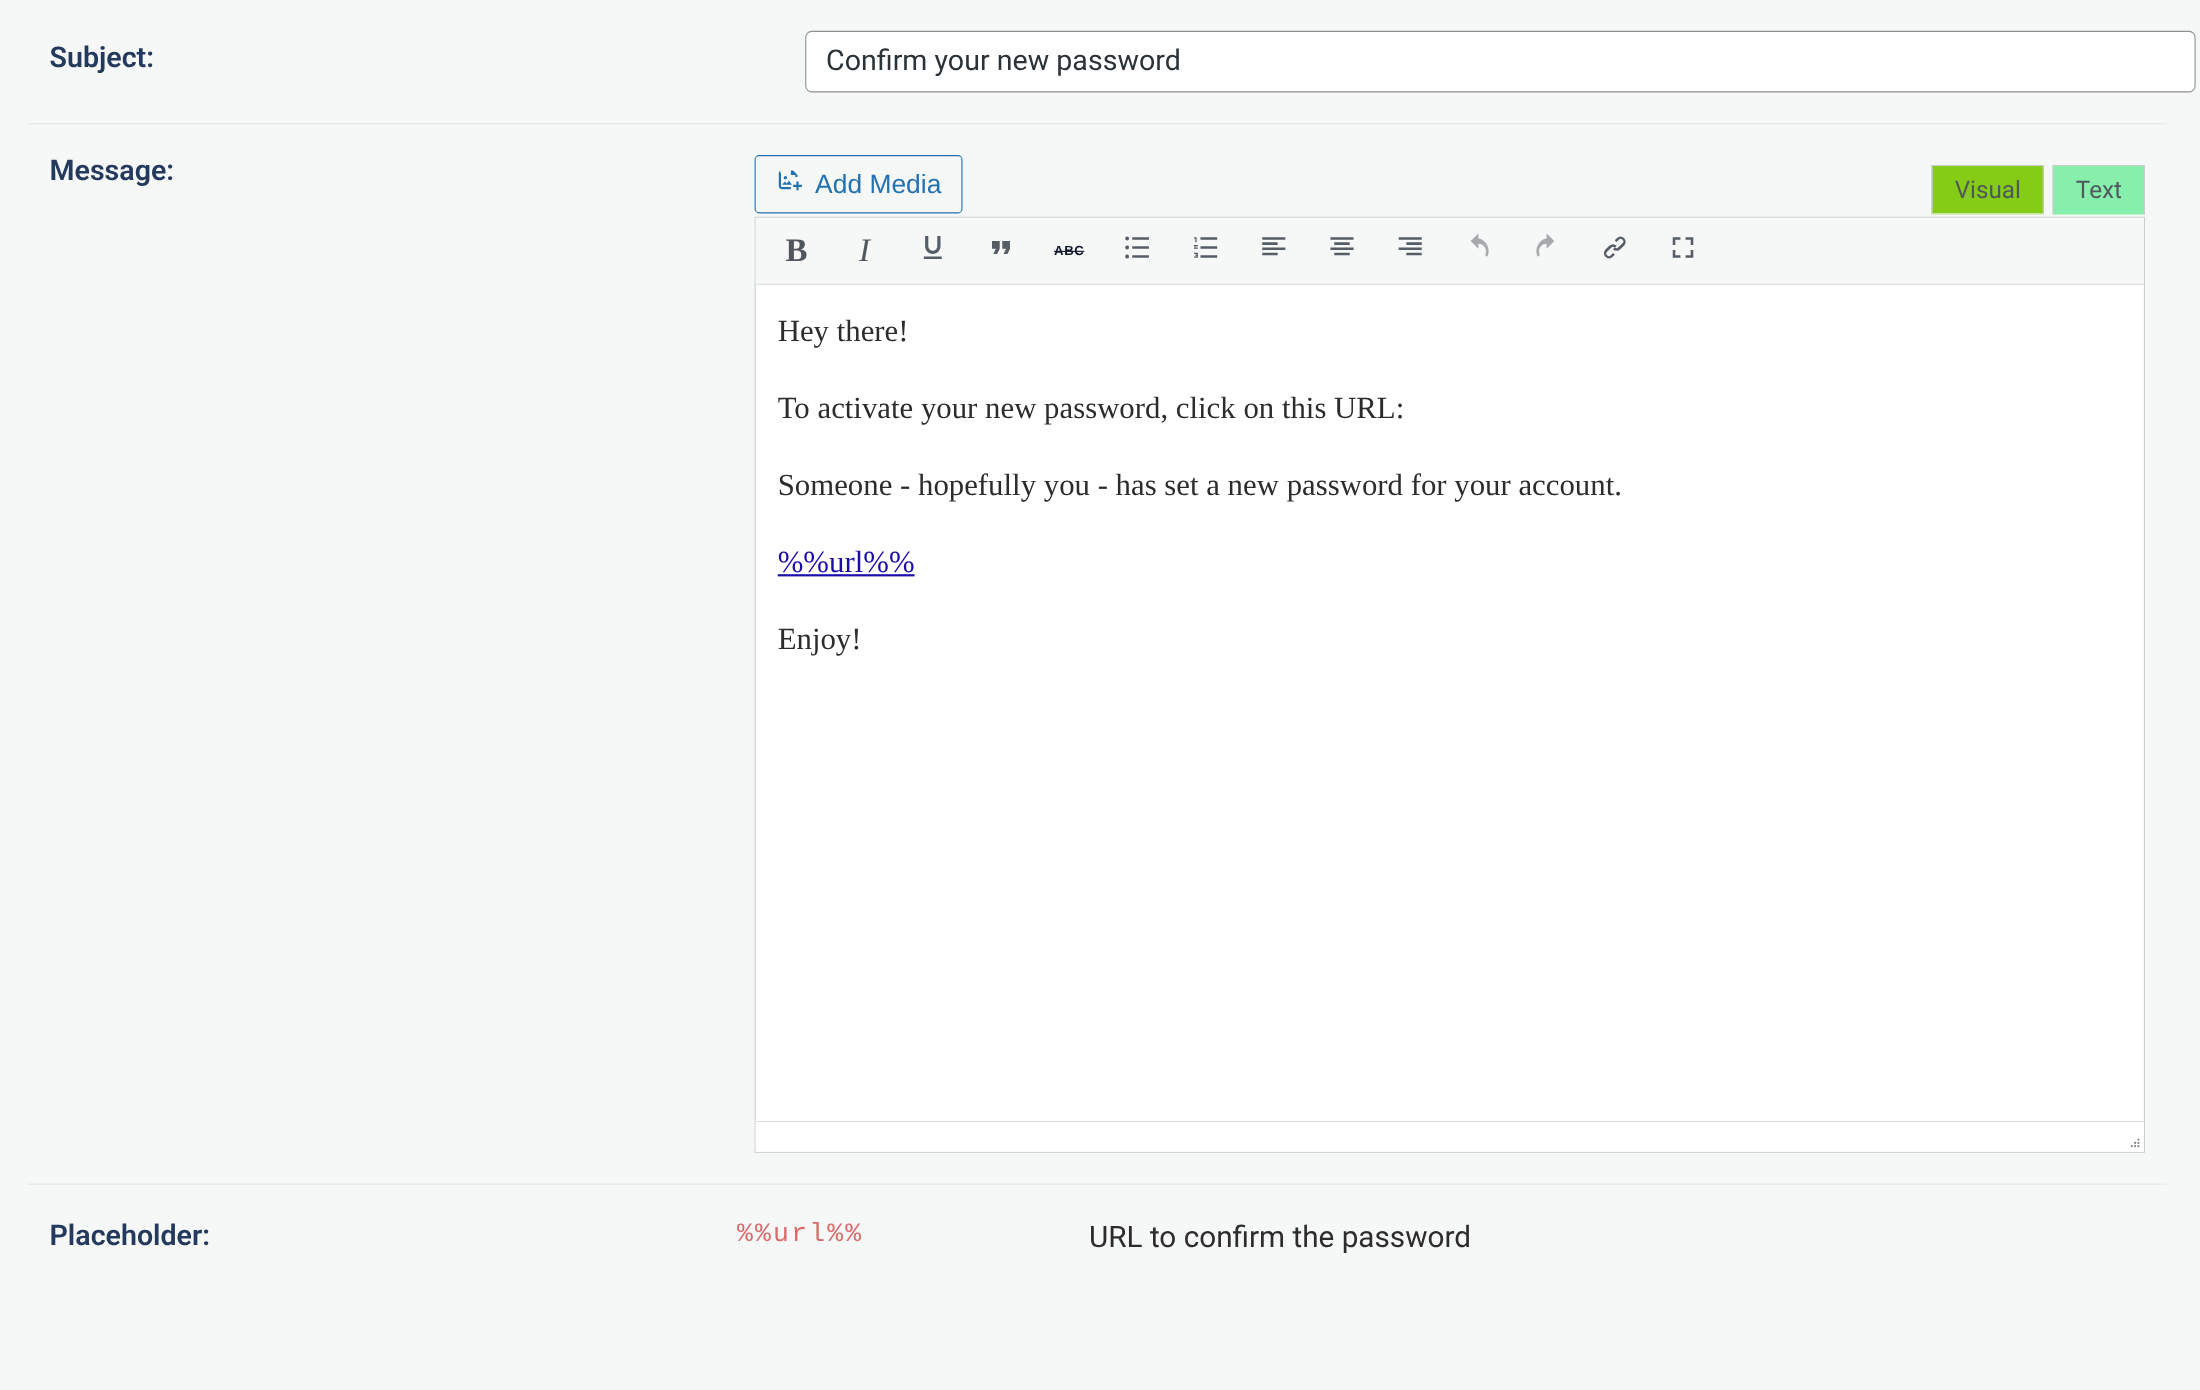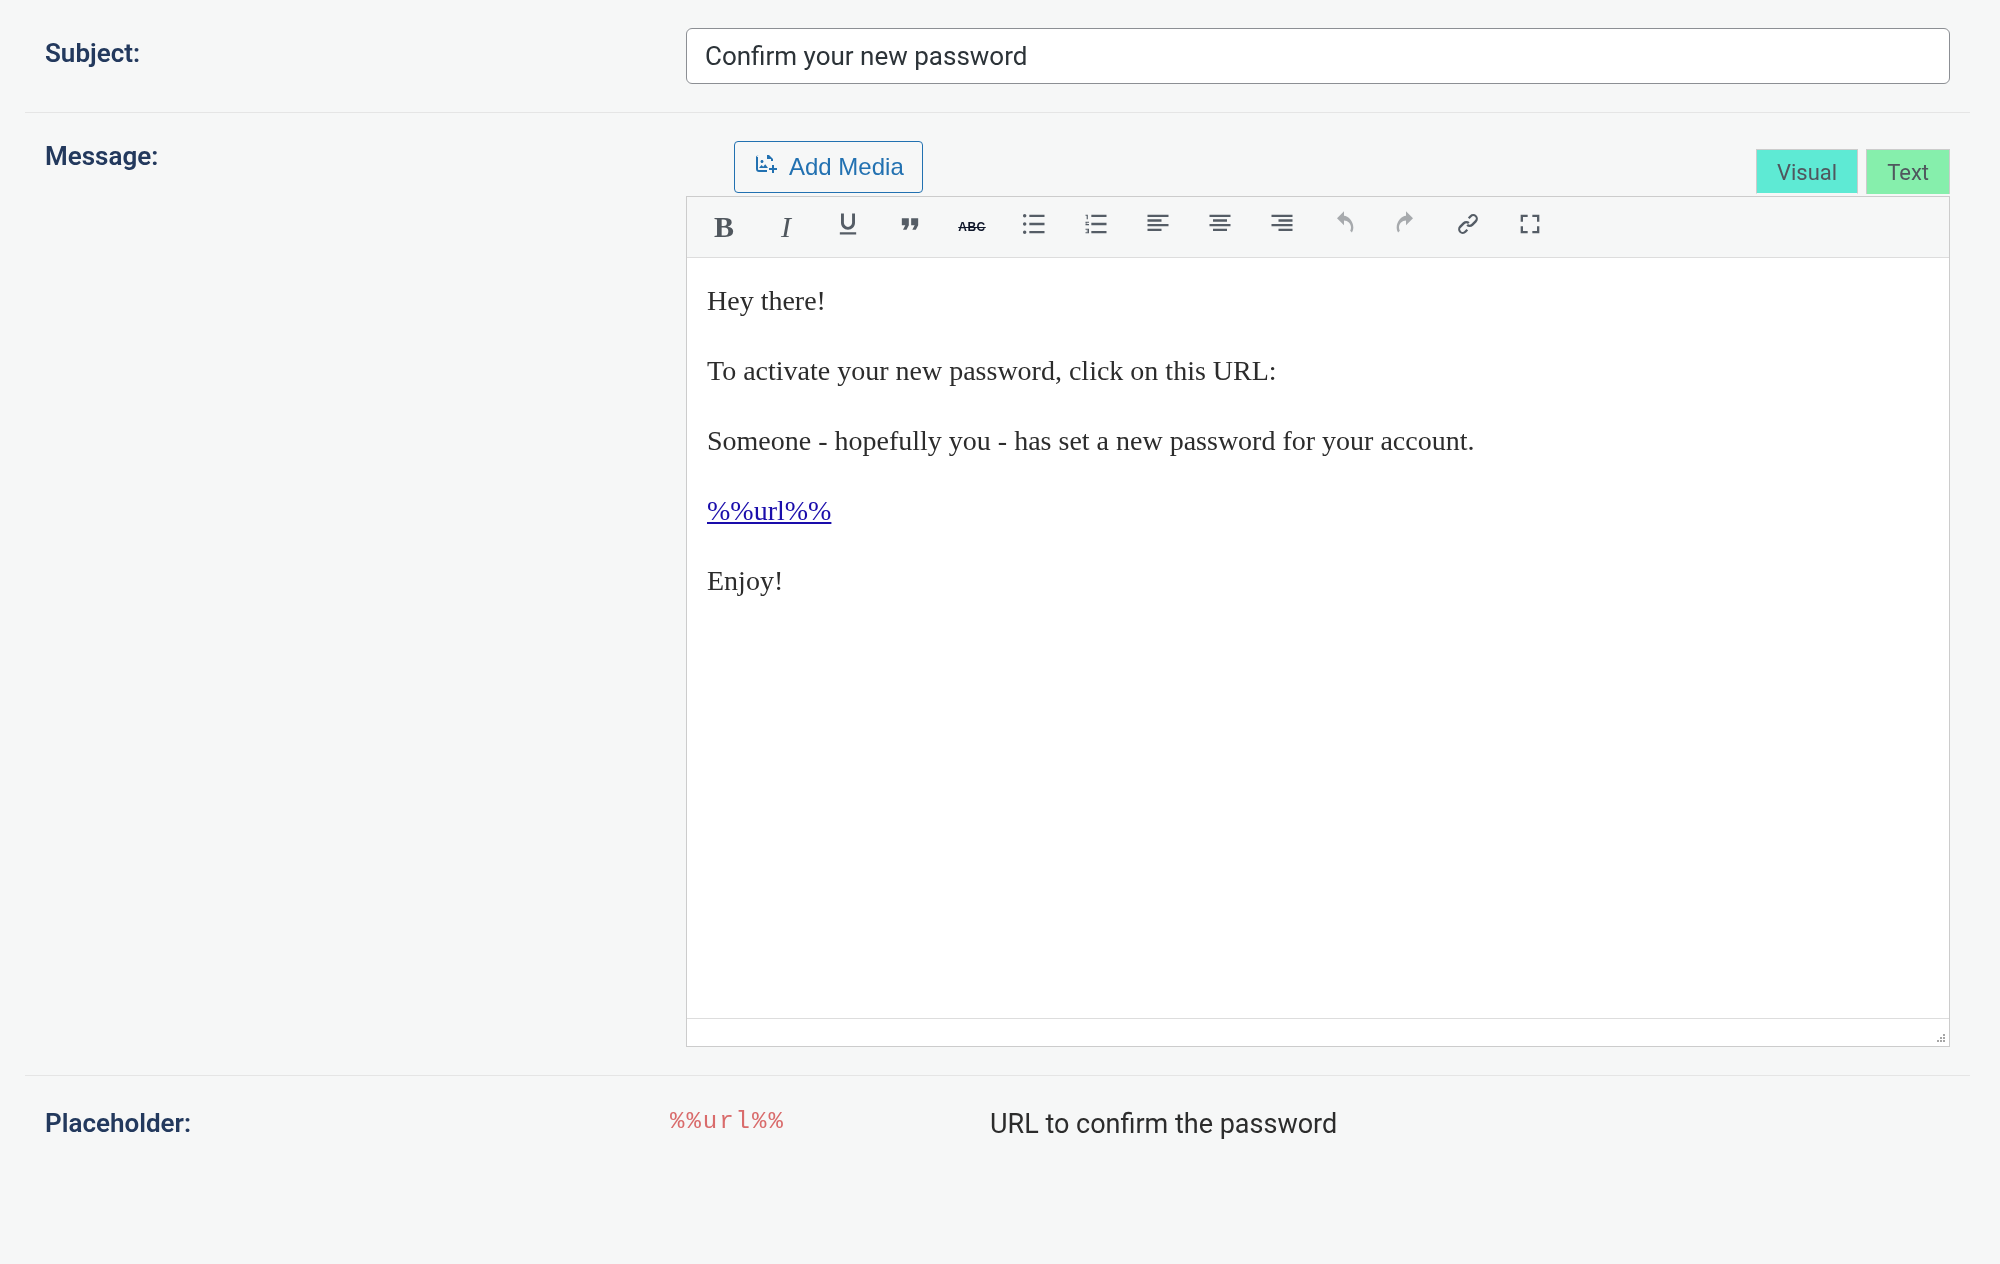--- a/index.html
+++ b/index.html
@@ -42,28 +42,28 @@
   .required-star { color: #d63638; margin-right: 2px; }
   .text-input {
     width: 100%;
     font-size: 26px;
     color: #2c3338;
     padding: 12px 18px;
     border: 1px solid #8c8f94;
     border-radius: 6px;
     background: #fff;
     font-family: inherit;
+    margin-left: 46px;
   }
 
   .editor-top {
     display: flex;
     justify-content: space-between;
     align-items: flex-end;
     margin-bottom: 3px;
-    margin-left: 48px;
   }
   .add-media-btn {
     display: inline-flex;
     align-items: center;
     gap: 10px;
     background: #f6f7f7;
     border: 1px solid #2271b1;
     color: #2271b1;
     font-size: 24px;
     font-weight: 400;
@@ -77,21 +77,21 @@
   .editor-tab {
     padding: 10px 20px 8px;
     font-size: 22px;
     color: #50575e;
     background: #86efac;
     border: 1px solid #ccc;
     border-bottom: none;
     cursor: pointer;
   }
   .editor-tab.active {
-    background: #5eead4;
+    background: #84cc16;
     border-bottom: 1px solid #f6f7f7;
     position: relative;
     z-index: 3;
   }
 
   .editor-container {
     border: 1px solid #ccc;
     background: #fff;
     position: relative;
   }

